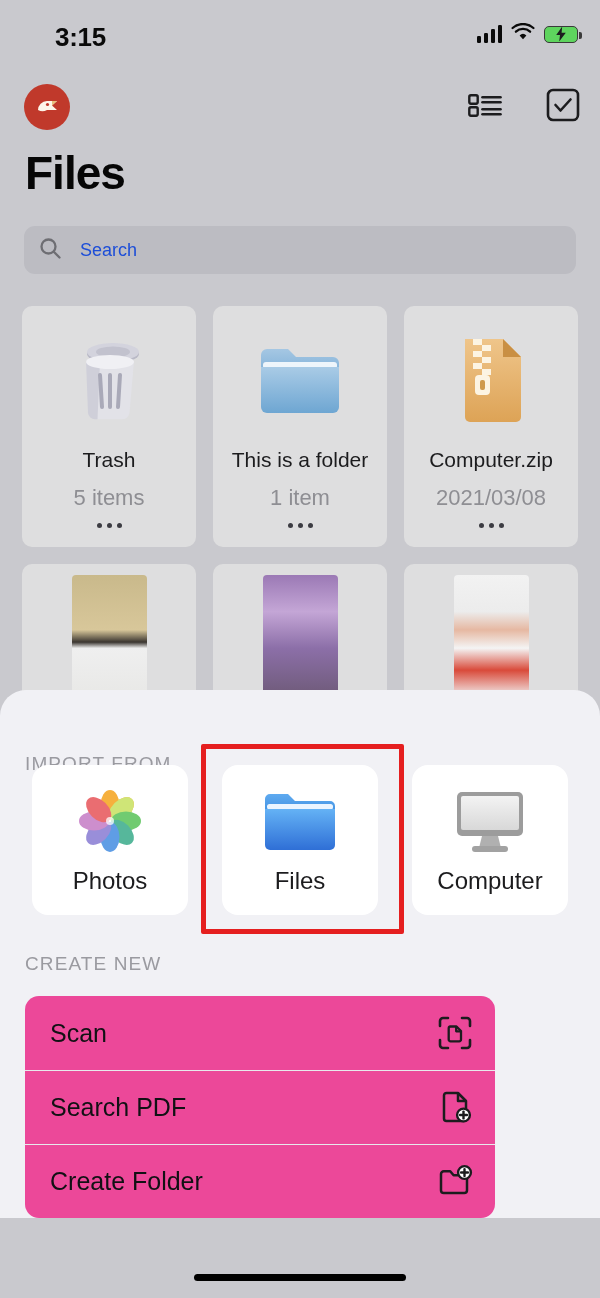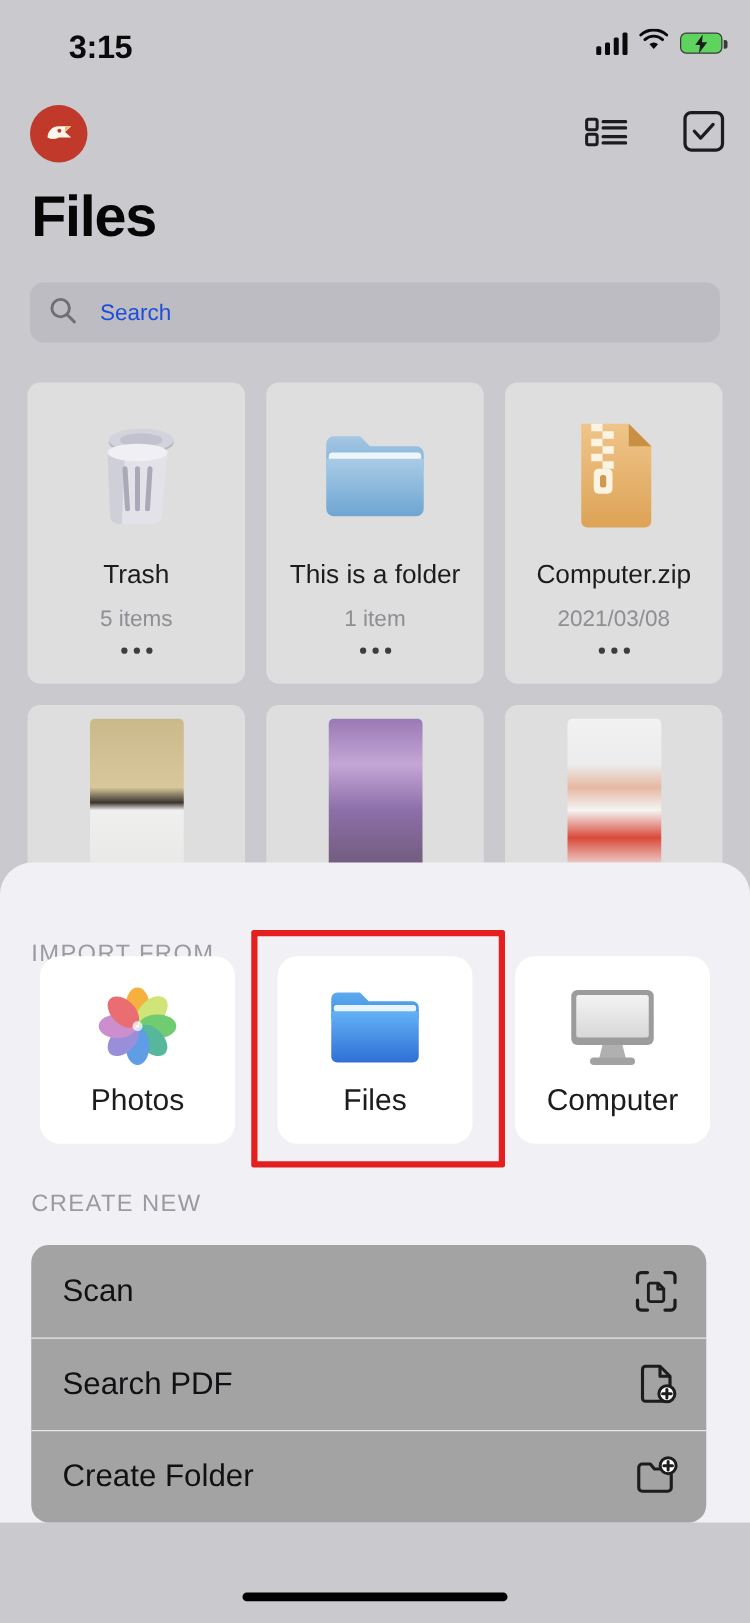--- a/index.html
+++ b/index.html
@@ -90,21 +90,21 @@
     width: 174px; height: 241px;
     background: #dededf; border-radius: 10px;
     display: flex; flex-direction: column; align-items: center;
     padding-top: 28px;
   }
   .file-icon { height: 92px; display: flex; align-items: center; justify-content: center; }
   .file-name {
     margin-top: 22px; font-size: 21px; color: #1c1c1e;
     max-width: 166px; text-align: center; white-space: nowrap;
   }
-  .file-meta { margin-top: 13px; font-size: 18px; color: #8e8e93; }
+  .file-meta { margin-top: 13px; font-size: 22px; color: #8e8e93; }
   .file-dots { margin-top: 12px; display: flex; gap: 5px; }
   .file-dots b { width: 5px; height: 5px; border-radius: 50%; background: #3c3c43; display: block; }
 
   
   #photo-row {
     position: absolute; left: 22px; top: 564px;
     width: 556px;
     display: grid; grid-template-columns: repeat(3, 174px);
     gap: 17px;
   }
@@ -150,22 +150,22 @@
     position: absolute; left: 201px; top: 744px;
     width: 203px; height: 190px;
     border: 5px solid #e51f1f;
     border-radius: 2px;
     pointer-events: none;
   }
 
   #create-label { position: absolute; left: 25px; top: 953px; }
   #create-list {
     position: absolute; left: 25px; top: 996px;
-    width: 540px;
-    background: #a3a3a3; border-radius: 14px; overflow: hidden;
+    width: 470px;
+    background: #ec4899; border-radius: 14px; overflow: hidden;
   }
   .create-row {
     height: 74px; display: flex; align-items: center;
     padding: 0 22px 0 25px; position: relative;
   }
   .create-row + .create-row::before {
     content: ""; position: absolute; left: 0; top: 0;
     width: 100%; height: 1px; background: #e8e8ec;
   }
   .create-row-label {

